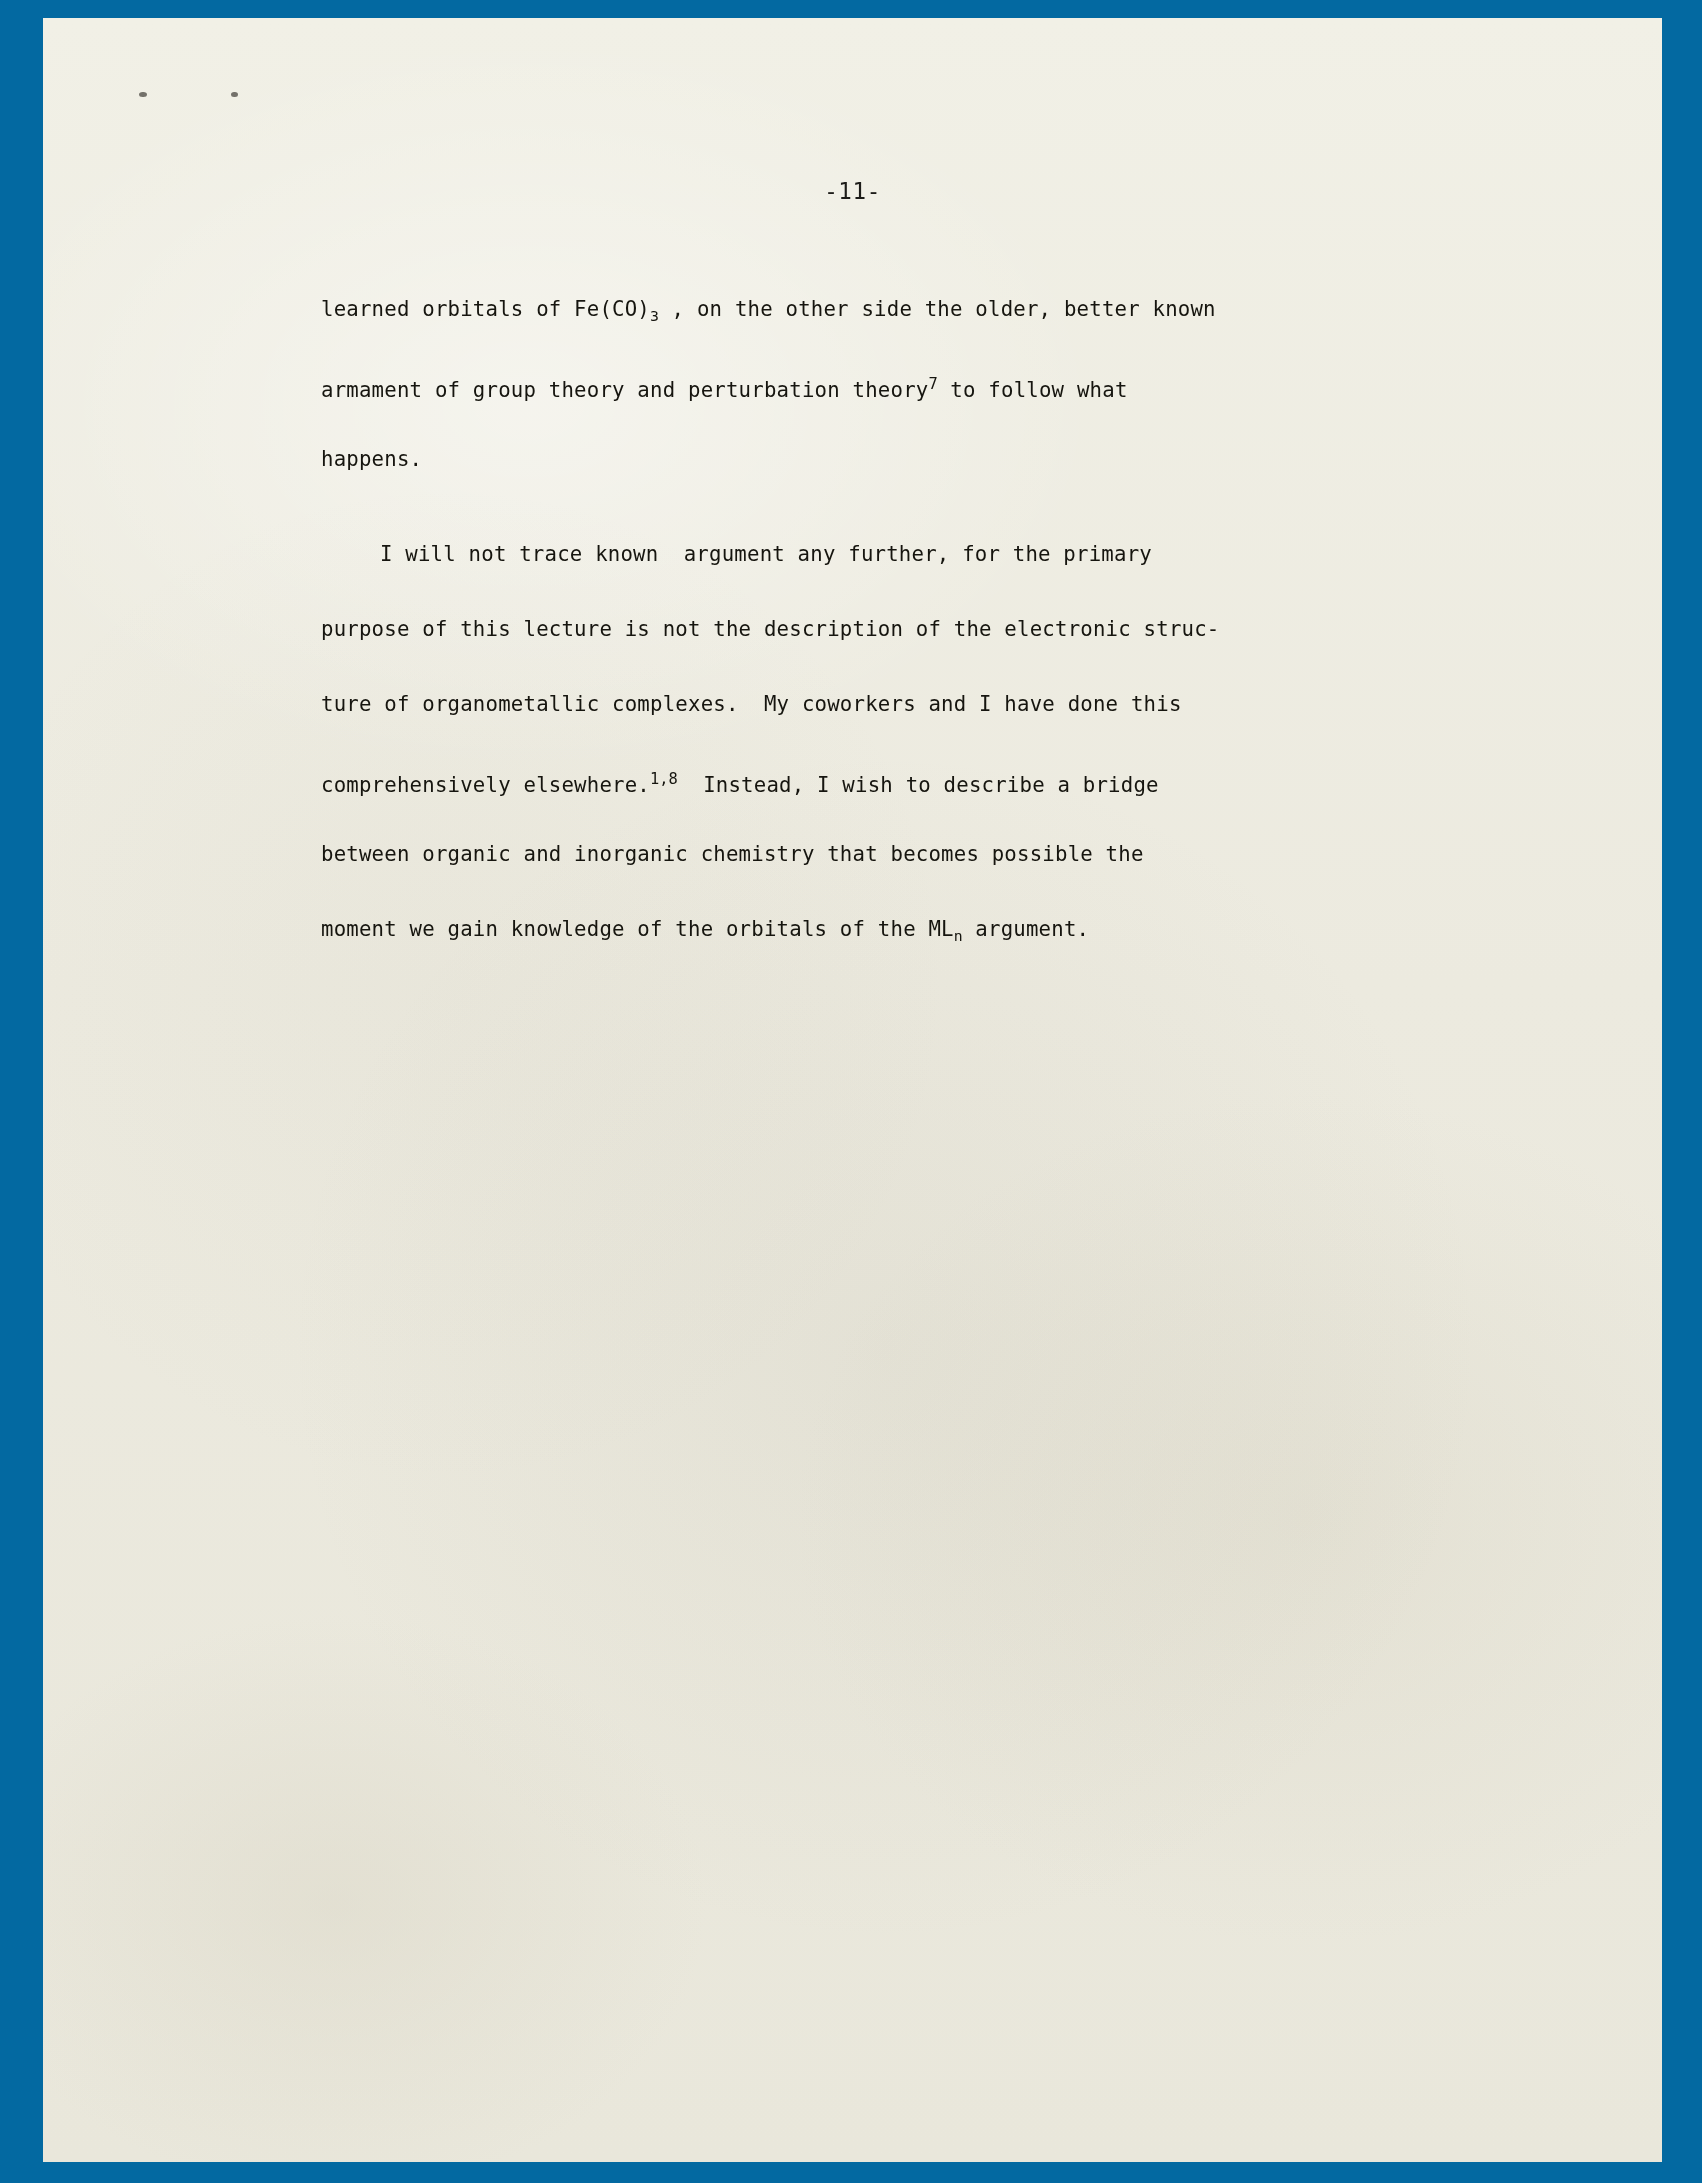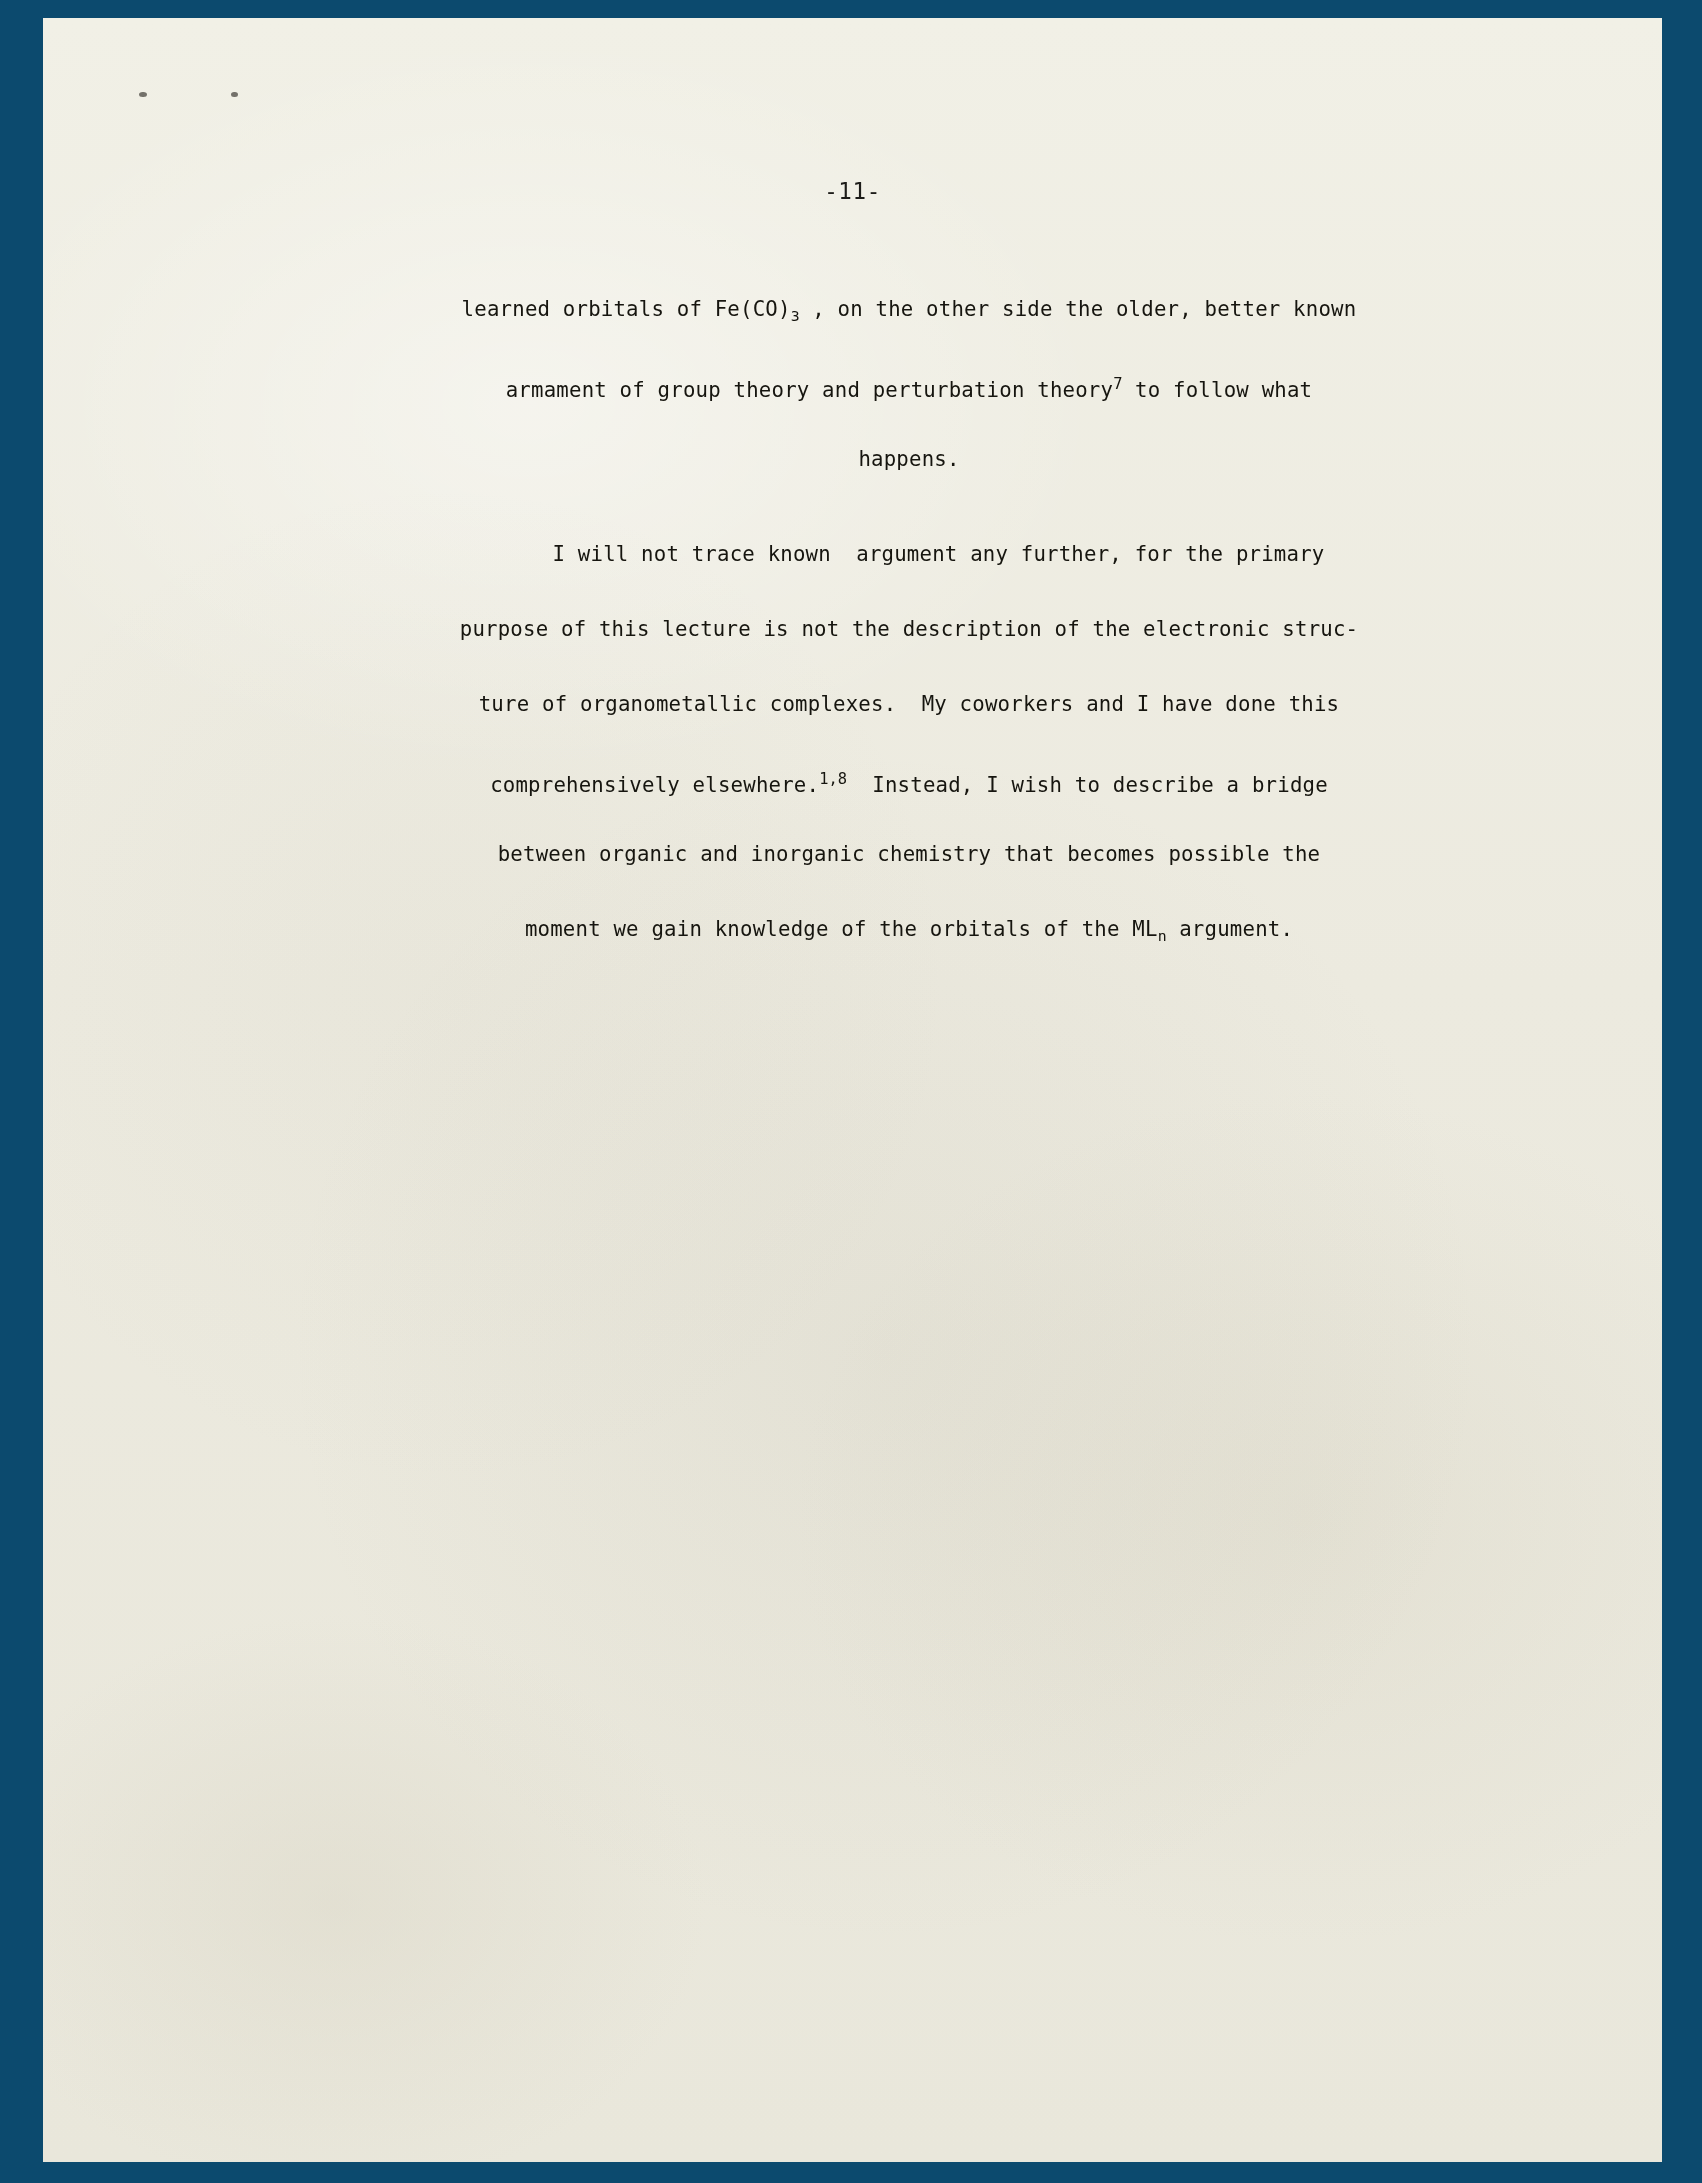--- a/index.html
+++ b/index.html
@@ -9,21 +9,21 @@
   body {
     width: 1702px;
     height: 2183px;
     background: #2b2a28;
     font-family: "DejaVu Sans Mono", monospace;
     overflow: hidden;
   }
   .scan-frame {
     position: absolute;
     inset: 0;
-    background: #0c4a6e;
+    background: #0369a1;
     text-decoration: underline;
   }
   .page {
     position: absolute;
     left: 43px;
     top: 17.7px;
     width: 1619px;
     height: 2144px;
     background: #efeee4;
     box-shadow: 0 0 0 1.2px #cfcec2 inset;
@@ -74,21 +74,20 @@
     color: #1d1c19;
   }
 
   .body-text {
     position: absolute;
     left: 278px;
     top: 254px;
     width: 1176px;
     color: #16150f;
     font-size: 20.7px;
-    text-align: center;
   }
   .para {
     margin: 0 0 20px 0;
   }
   .line {
     display: block;
     height: 75px;
     line-height: 75px;
     white-space: pre;
     font-size: 20.7px;

